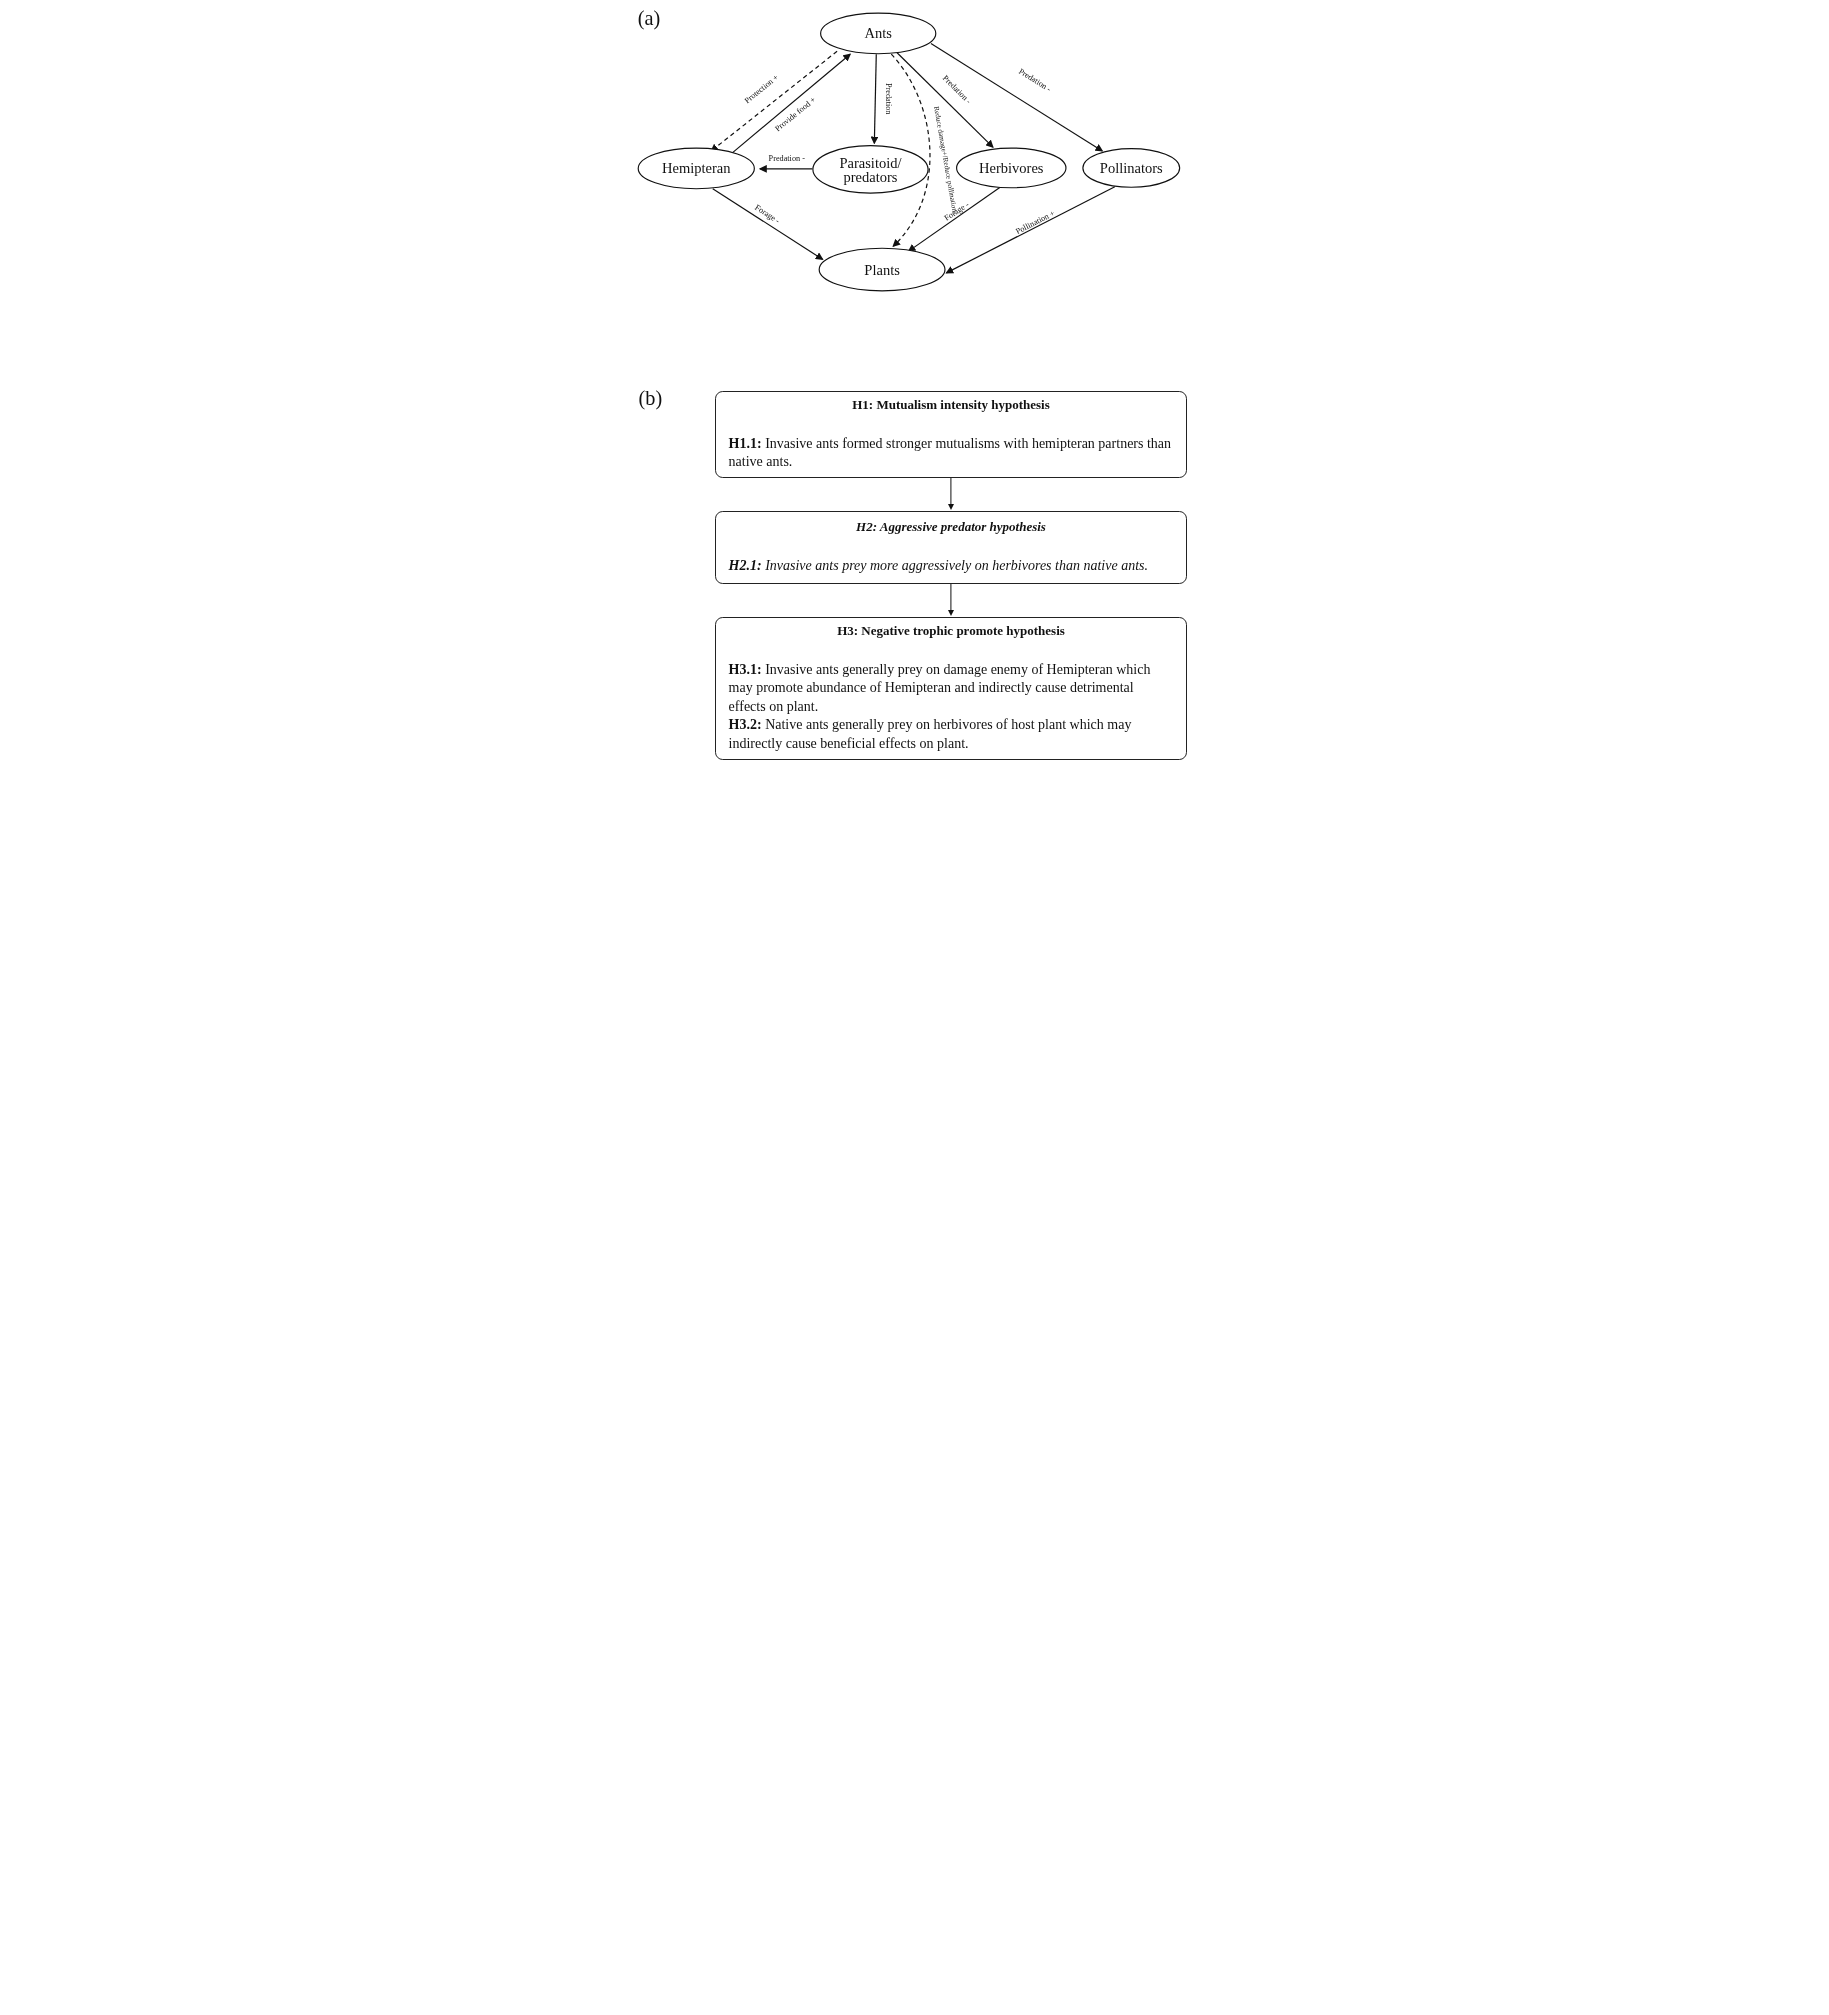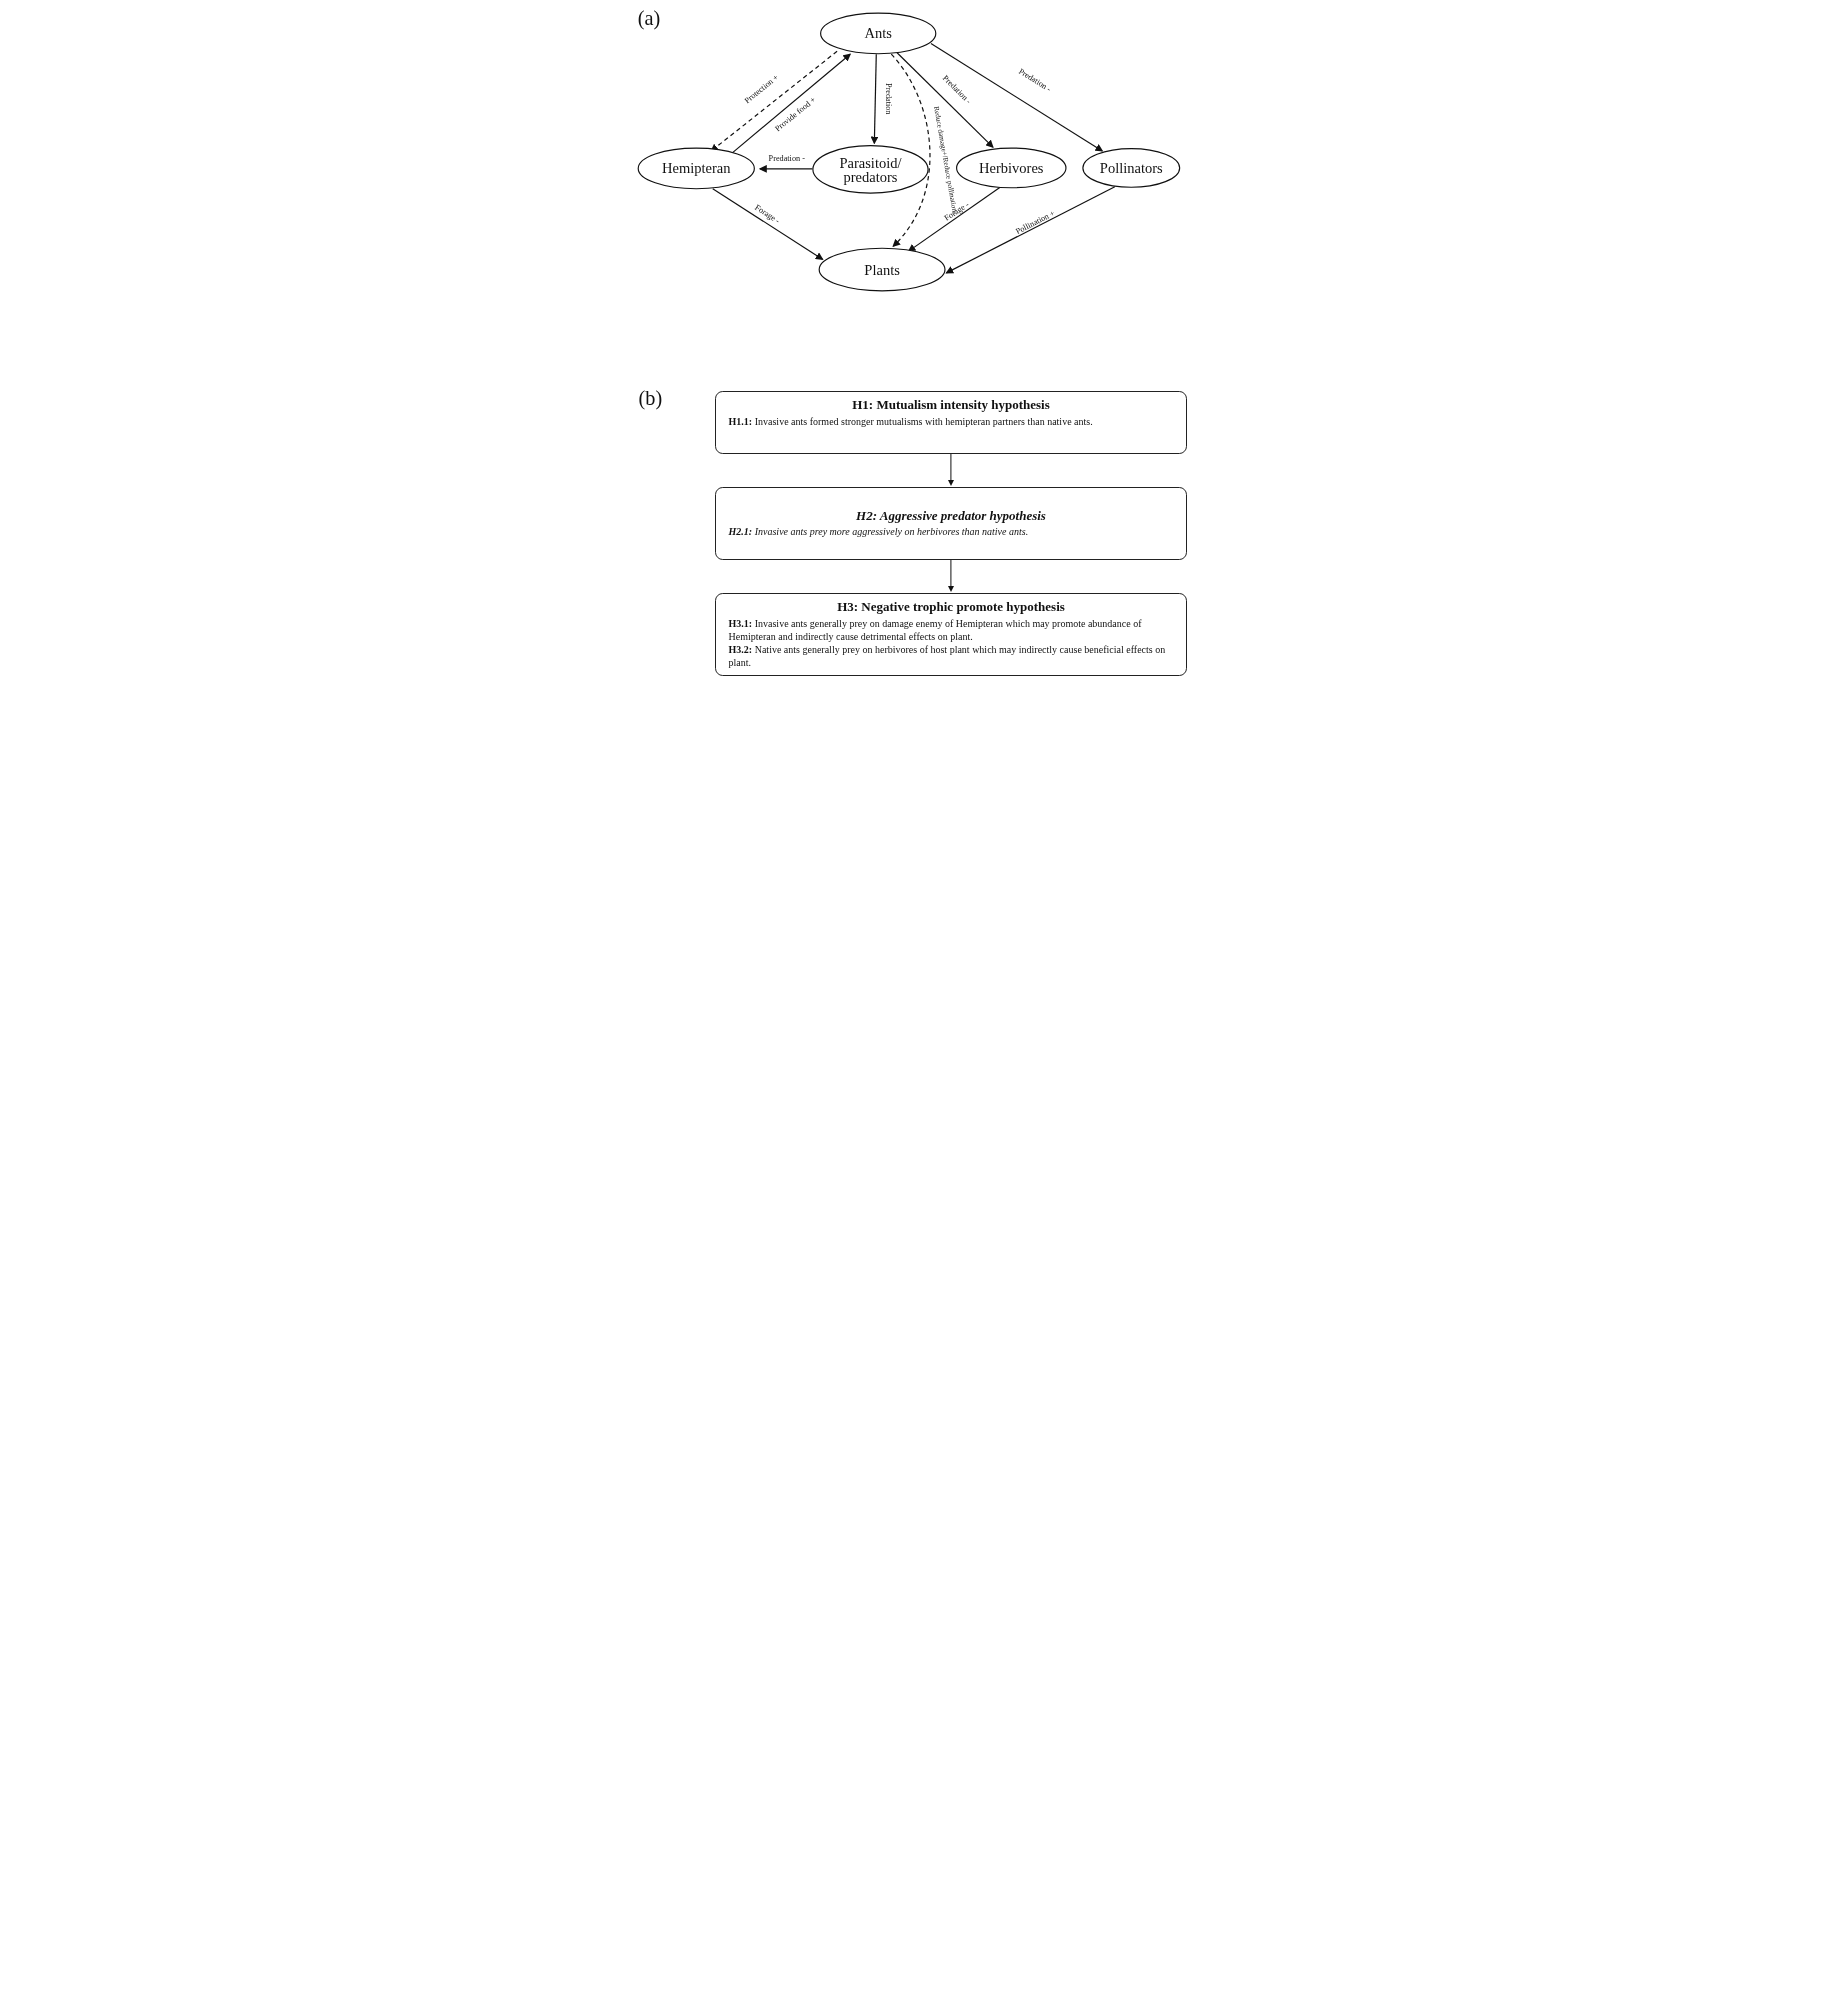--- a/index.html
+++ b/index.html
@@ -27,26 +27,27 @@
   .boxes { margin-left: 91px; width: 472px; display: flex; flex-direction: column; }
   .hyp-box {
     box-sizing: border-box;
     width: 100%;
     border: 1.2px solid #222222;
     border-radius: 7.7px;
     padding: 4.8px 12.6px 5.8px 12.6px;
     background: #ffffff;
     display: flex;
     flex-direction: column;
+    gap: 20px;
   }
   .hyp-box.h1 { min-height: 63px; }
   .hyp-box.h2 { min-height: 73px; justify-content: center; font-style: italic; }
   .hyp-box.h3 { min-height: 80px; }
   .hyp-title { text-align: center; font-weight: bold; font-size: 13px; line-height: 1.25; }
-  .hyp-body { margin: 1.5px 0 0 0; font-size: 10px; line-height: 1.32; text-align: left; }
+  .hyp-body { margin: 1.5px 0 0 0; font-size: 14px; line-height: 1.32; text-align: left; }
   .hyp-body b { font-weight: bold; }
   .flow-arrow { position: relative; width: 100%; height: 33px; }
   .flow-arrow::before {
     content: "";
     position: absolute; left: 50%; top: 0;
     transform: translateX(-50%);
     width: 1.2px; height: 27px; background: #111111;
   }
   .flow-arrow::after {
     content: "";

